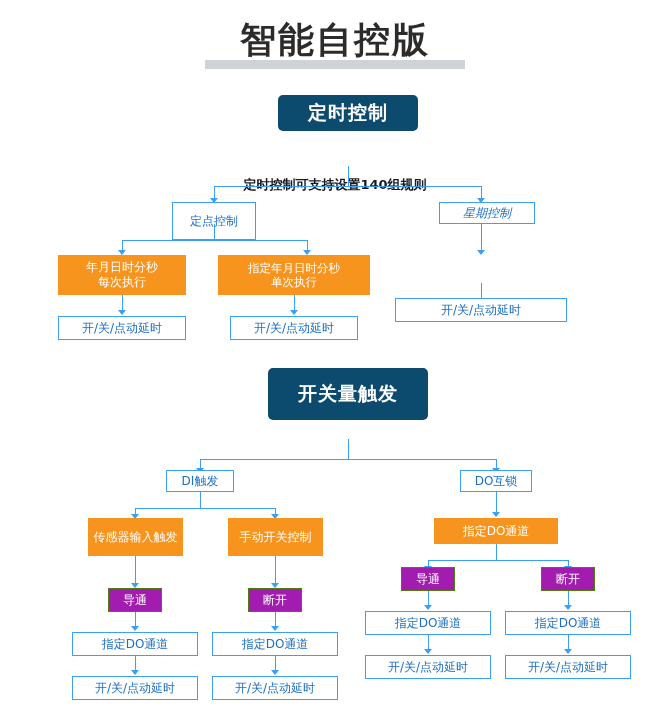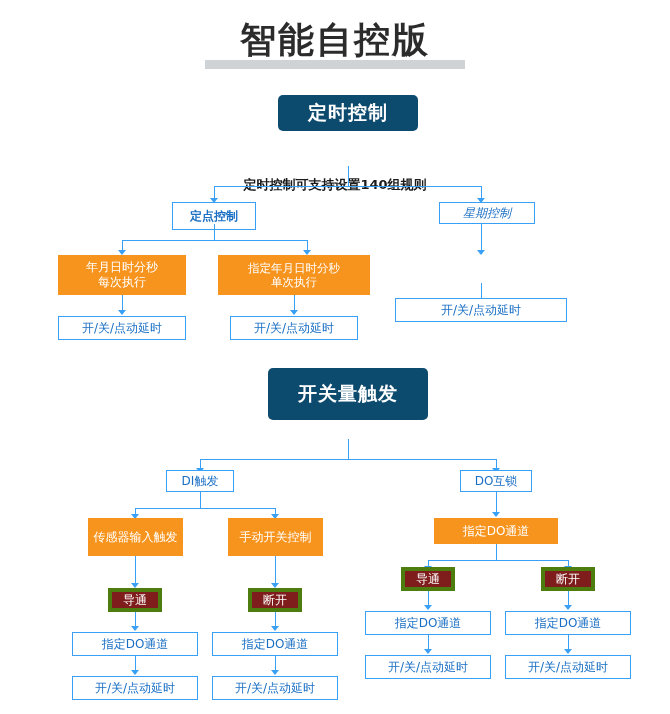--- a/index.html
+++ b/index.html
@@ -89,23 +89,23 @@
     color: #1a6fc4;
     background: #ffffff;
   }
   .node.orange {
     background: #f7941e;
     color: #ffffff;
     border: 1px solid #f7941e;
     font-weight: normal;
   }
   .node.orange-small {
-    background: #7f1d1d;
+    background: #a21caf;
     color: #ffffff;
-    border: 4px solid #4d7c0f;
+    border: 1px solid #4d7c0f;
   }
   .line {
     position: absolute;
     background: #3aa0f5;
   }
   .line.h { height: 1px; }
   .line.v { width: 1px; }
   .arrow {
     position: absolute;
     width: 0; height: 0;
@@ -127,21 +127,21 @@
   <div class="section-head" style="left:278px; top:95px; width:140px; height:36px;">定时控制</div>
   <div class="section-sub" style="left:135px; top:146px; width:400px;">定时控制可支持设置140组规则</div>
 
   <div class="line v" style="left:348px; top:166px; height:20px;"></div>
   <div class="line h" style="left:214px; top:186px; width:268px;"></div>
   <div class="line v" style="left:214px; top:186px; height:15px;"></div>
   <div class="line v" style="left:481px; top:186px; height:15px;"></div>
   <div class="arrow" style="left:210px; top:198px;"></div>
   <div class="arrow" style="left:477px; top:198px;"></div>
 
-  <div class="node blue-outline" style="left:172px; top:202px; width:84px; height:28px;font-weight:bold;">定点控制</div>
+  <div class="node blue-outline" style="left:172px; top:202px; width:84px; height:38px;">定点控制</div>
   <div class="node blue-outline" style="left:439px; top:202px; width:96px; height:22px;font-style:italic;">星期控制</div>
 
   <div class="line v" style="left:214px; top:224px; height:16px;"></div>
   <div class="line h" style="left:122px; top:240px; width:185px;"></div>
   <div class="line v" style="left:122px; top:240px; height:13px;"></div>
   <div class="line v" style="left:307px; top:240px; height:13px;"></div>
   <div class="arrow" style="left:118px; top:250px;"></div>
   <div class="arrow" style="left:303px; top:250px;"></div>
 
   <div class="line v" style="left:481px; top:224px; height:29px;"></div>

